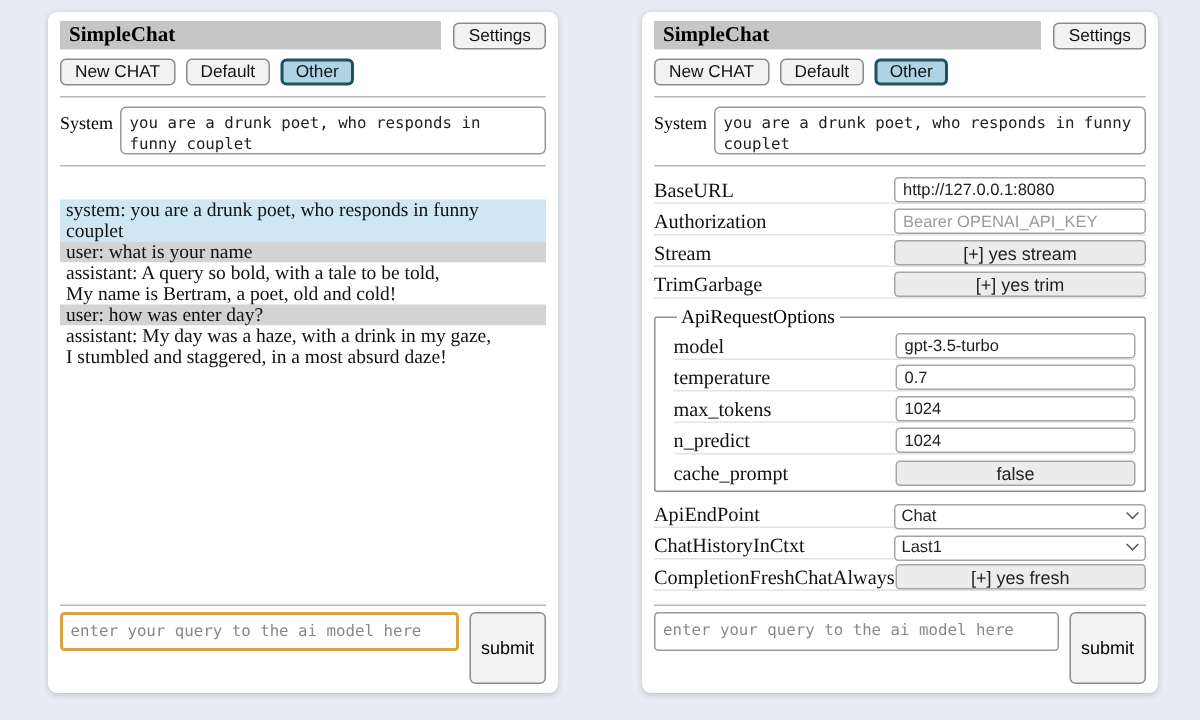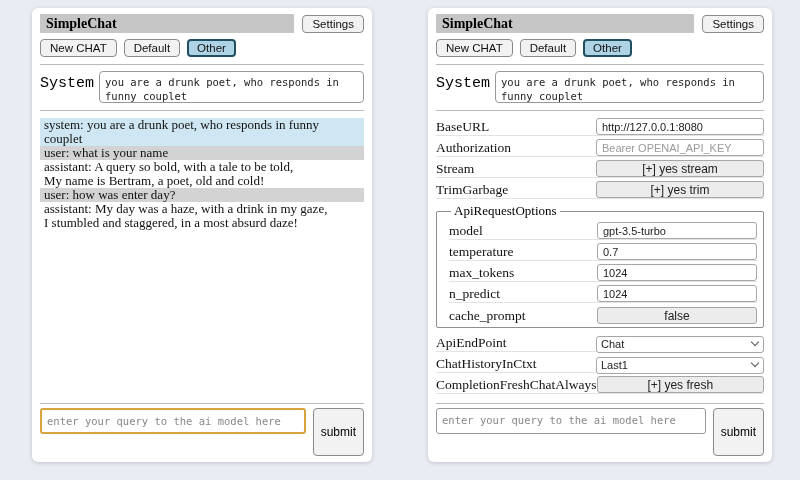--- a/index.html
+++ b/index.html
@@ -54,37 +54,37 @@
   }
 
   hr.divider {
     border: none;
     border-top: 1px solid #b9b9b9;
     margin: 5px 0 4px 0;
     width: 100%;
   }
 
   .system-row { display: flex; align-items: flex-start; gap: 5px; margin: 2px 0; }
-  .system-row label { font-size: 15px; padding-top: 4px; font-family: Liberation Mono, monospace; }
+  .system-row label { font-size: 12px; padding-top: 4px; }
   .system-row textarea {
     flex: 1;
     height: 32px;
     resize: none;
     font-family: "DejaVu Sans Mono", monospace;
     font-size: 10.5px;
     line-height: 14px;
     padding: 3px 5px;
     border: 1px solid #999;
     border-radius: 4px;
     color: #222;
     overflow: hidden;
   }
 
   
-  .messages { margin-top: 3px; }
+  .messages { margin-top: 18px; }
   .msg {
     font-size: 13px;
     line-height: 14px;
     padding: 0 4px;
     white-space: pre-line;
     color: #111;
   }
   .msg.role-system    { background: var(--system-msg-bg, #cfe7f2); }
   .msg.role-user      { background: var(--user-msg-bg, #d3d3d3); }
   .msg.role-assistant { background: #ffffff; }

